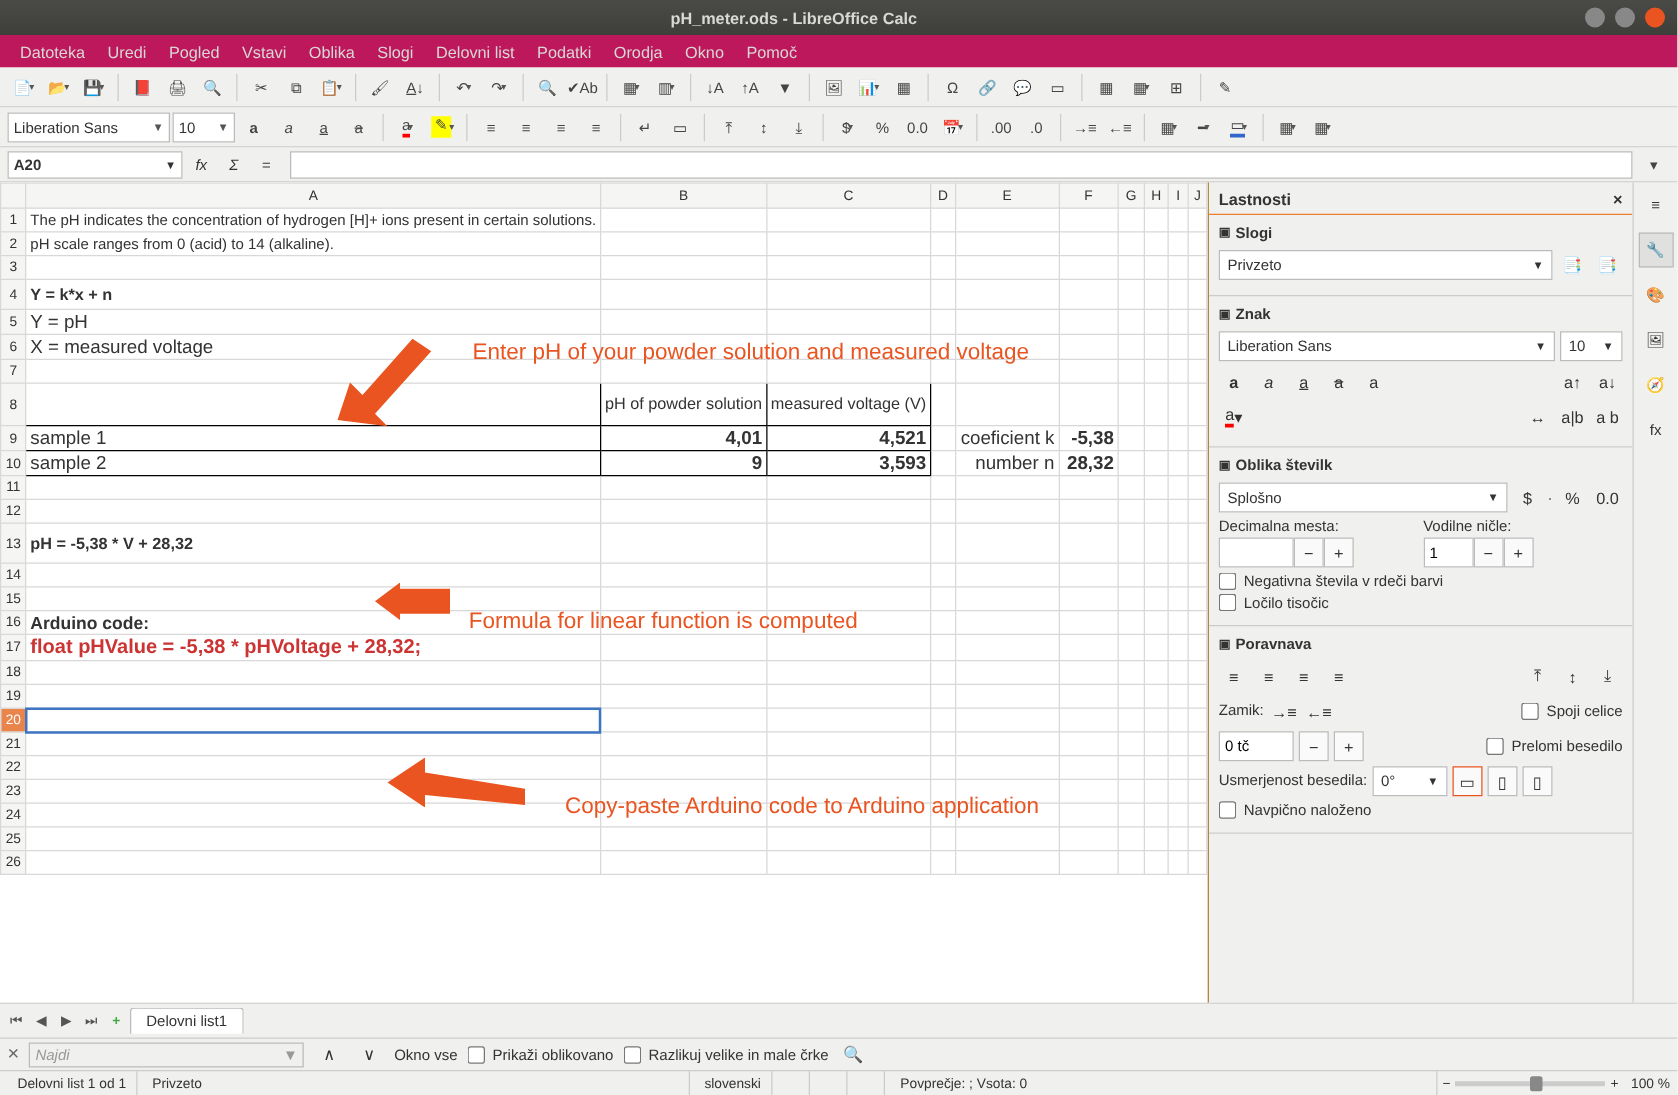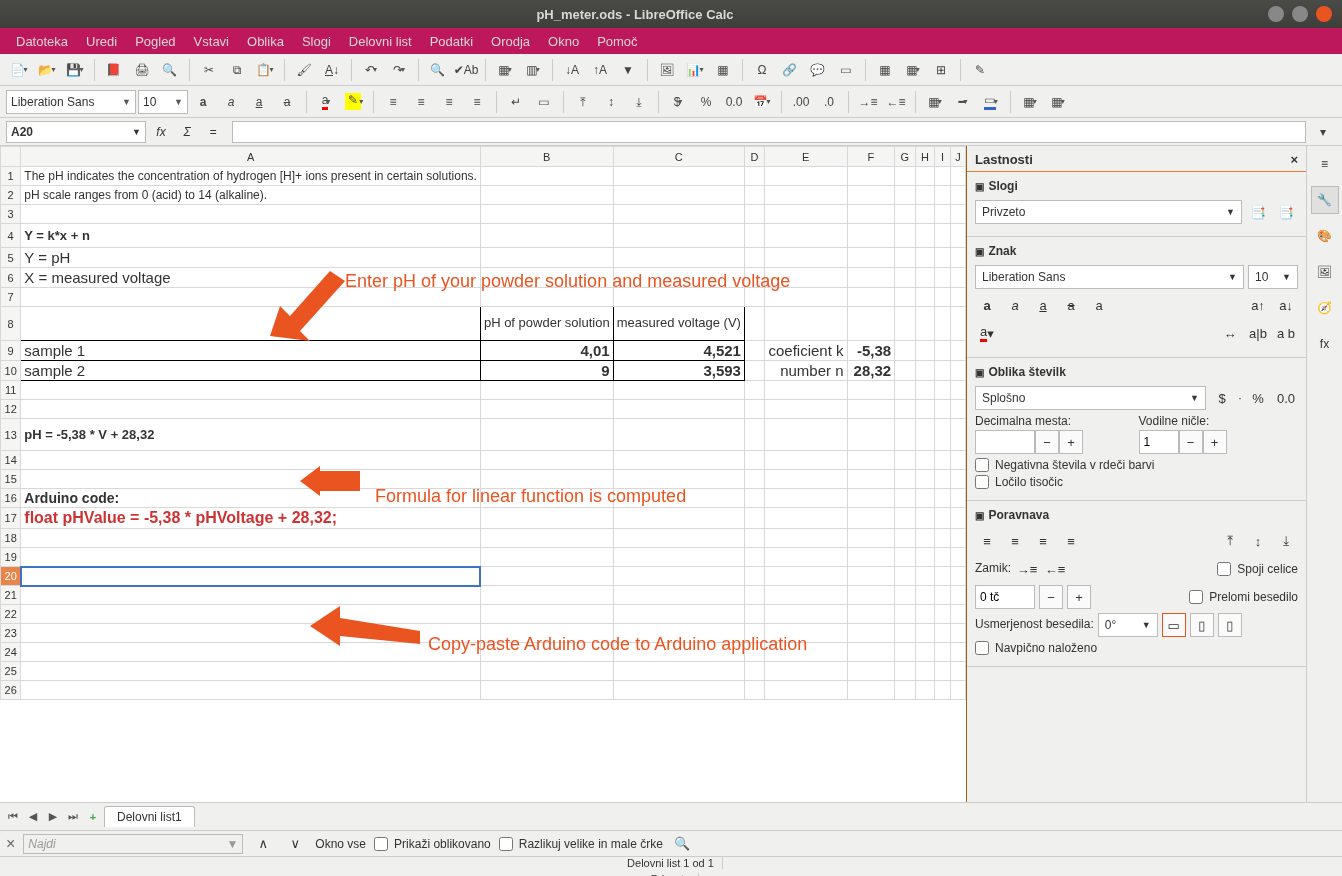--- a/index.html
+++ b/index.html
@@ -84,21 +84,21 @@
 .tabbar { height: 28px; background: #f0f0ee; border-top: 1px solid #ccc; display: flex; align-items: center; padding: 0 4px; gap: 2px; }
 .tabbar .nbtn { width: 18px; text-align: center; cursor: pointer; color: #555; font-size: 11px; }
 .tab { background: #fff; border: 1px solid #bbb; border-bottom: none; padding: 3px 12px; font-size: 12px; border-radius: 3px 3px 0 0; }
 
 
 .findbar { height: 26px; background: #f0f0ee; border-top: 1px solid #ccc; display: flex; align-items: center; padding: 0 6px; gap: 8px; font-size: 12px; }
 .findbar .close { font-size: 16px; cursor: pointer; color: #666; }
 .findinput { width: 220px; height: 20px; border: 1px solid #bbb; padding: 0 4px; display: flex; align-items: center; color: #999; font-style: italic; text-align: center; }
 
 
-.statusbar { height: 20px; background: #f0f0ee; border-top: 1px solid #ccc; display: flex; align-items: center; font-size: 11px; padding: 0 6px; gap: 4px; flex-direction: column; }
+.statusbar { height: 20px; background: #f0f0ee; border-top: 1px solid #ccc; display: flex; align-items: center; font-size: 11px; padding: 0 6px; gap: 4px; }
 .statusbar .seg { padding: 0 8px; border-right: 1px solid #ccc; height: 100%; display: flex; align-items: center; }
 .statusbar .stretch { flex: 1; }
 .zoomslider { width: 120px; height: 4px; background: #ccc; position: relative; }
 .zoomslider .thumb { position: absolute; top: -4px; left: 50%; width: 10px; height: 12px; background: #888; border-radius: 2px; }
 </style>
 </head>
 <body>
 
 <div class="titlebar">
   <span class="title">pH_meter.ods - LibreOffice Calc</span>
@@ -595,29 +595,29 @@
               <td></td>
               <td></td>
               <td></td>
             </tr>
       </tbody>
         </table>
 
       <svg class="arrow" style="left:260px;top:115px;width:90px;height:80px;">
           <polygon points="70,10 85,20 40,70 50,80 10,75 20,45 30,55" fill="#e95420"></polygon>
         </svg>
-      <div class="annot" style="left:345px;top:125px;">Enter pH of your powder solution and measured voltage</div>
+      <div class="annot" style="left:378px;top:125px;">Enter pH of your powder solution and measured voltage</div>
       <svg class="arrow" style="left:300px;top:320px;width:70px;height:30px;">
           <polygon points="60,5 60,25 20,25 20,30 0,15 20,0 20,5" fill="#e95420"></polygon>
         </svg>
       <div class="annot" style="left:375px;top:340px;">Formula for linear function is computed</div>
       <svg class="arrow" style="left:310px;top:460px;width:120px;height:40px;">
           <polygon points="110,25 110,38 30,30 30,40 0,20 30,0 30,12" fill="#e95420"></polygon>
         </svg>
-      <div class="annot" style="left:428px;top:488px;">Copy-paste Arduino code to Arduino application</div>
+      <div class="annot" style="left:452px;top:488px;">Copy-paste Arduino code to Arduino application</div>
     </div>
   </div>
 
   <div class="sidepanel">
     <div class="sidecontent">
       <h3><span>Lastnosti</span> <span style="float:right;cursor:pointer;">×</span></h3>
 
       <div class="sidesection">
         <div class="sechdr">Slogi</div>
         <div class="siderow">
@@ -793,21 +793,21 @@
   <label class="chk">
       <input type="checkbox" style="">
       <span>Razlikuj velike in male črke</span>
     </label>
   <span class="sbtn">🔍</span>
 </div>
 
 <div class="statusbar">
   <span class="seg">Delovni list 1 od 1</span>
   <span class="seg stretch">Privzeto</span>
-  <span class="seg">function</span>
+  <span class="seg">slovenski</span>
   <span class="seg">&nbsp;&nbsp;&nbsp;</span>
   <span class="seg">&nbsp;&nbsp;&nbsp;</span>
   <span class="seg">&nbsp;&nbsp;&nbsp;</span>
   <span class="seg stretch">Povprečje: ; Vsota: 0</span>
   <span>−</span>
   <div class="zoomslider">
       <div class="thumb"></div>
     </div>
   <span>+</span>
   <span style="margin-left:6px;">100 %</span>

